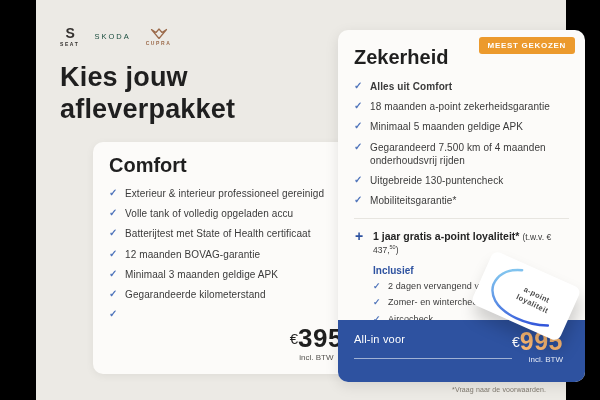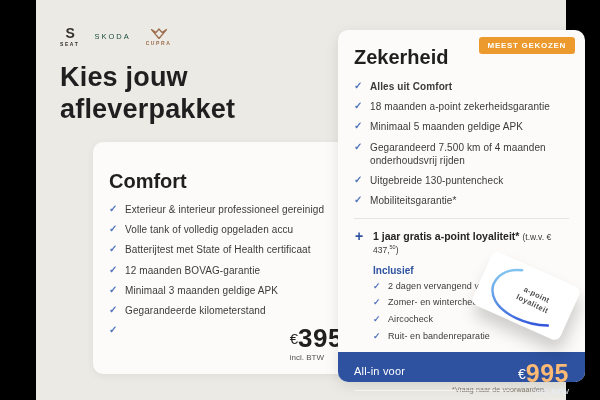--- a/index.html
+++ b/index.html
@@ -24,24 +24,24 @@
   .cupra-word { color:#9C6B4B; }
   .headline { position:absolute; left:24px; top:62px; font-size:27px; line-height:1.17; font-weight:600; color:#1F1F1F; letter-spacing:0.2px; }
 
   
   .card { position:absolute; background:#FCFBF9; border-radius:10px;margin-left:35px; }
   .check-li { display:flex; gap:6px; margin-bottom:7px; list-style:none; }
   .check { color:#4E73BA; font-size:10px; line-height:1.2; font-weight:700; flex:0 0 10px; }
   .check-li .txt { font-size:10px; line-height:1.32; color:#3A3A3A; letter-spacing:0.1px; }
 
   
-  .card-comfort { left:22px; top:142px; width:266px; height:232px; box-shadow:0 2px 8px rgba(0,0,0,.06); padding:28px 16px; }
+  .card-comfort { left:22px; top:142px; width:266px; height:232px; box-shadow:0 2px 8px rgba(0,0,0,.06); padding:12px 16px; }
   .card-title { font-size:20px; font-weight:700; color:#1F1F1F; }
   .card-comfort .card-title { margin-bottom:10px; }
-  .price-block { position:absolute; right:16px; bottom:12px; text-align:left; line-height:1; }
+  .price-block { position:absolute; right:16px; bottom:12px; text-align:center; line-height:1; }
   .price-line { color:#1F1F1F; }
   .price-cur { font-size:15px; font-weight:500; vertical-align:3px; }
   .price-amt { font-size:26px; font-weight:700; letter-spacing:0.5px; }
   .price-note { font-size:8px; color:#55534F; margin-top:3px; }
 
   
   .card-zeker { left:267px; top:30px; width:247px; height:352px; box-shadow:0 4px 14px rgba(0,0,0,.10); padding:16px 16px 0 16px; }
   .badge { position:absolute; top:7px; right:10px; background:#EC9A2D; color:#fff; font-size:8px; font-weight:700; letter-spacing:0.7px; padding:4px 9px; border-radius:3px; }
   .card-zeker .card-title { margin-bottom:11px; }
   .bold { font-weight:700; color:#242424; }
@@ -56,21 +56,21 @@
   .sub-list .check-li { margin-bottom:5px; }
   .sub-list .check { font-size:9px; flex-basis:9px; }
   .sub-list .txt { font-size:9px; }
 
   
   .loyalty { position:absolute; left:140px; top:237px; width:96px; height:58px; background:#fff; border-radius:7px; transform:rotate(24deg); box-shadow:6px 10px 16px rgba(0,0,0,.18); z-index:3; display:flex; align-items:center; justify-content:center; }
   .loyalty-text { text-align:center; font-size:7.5px; font-weight:700; color:#4A4A4A; letter-spacing:0.4px; line-height:1.3; position:relative; z-index:1; margin-left:18px; transform:rotate(2deg); }
   .loyalty svg { position:absolute; inset:0; }
 
   
-  .zfooter { position:absolute; left:0; right:0; bottom:0; height:30px; background:#2E52A0; border-radius:0 0 10px 10px; display:flex; justify-content:space-between; padding:9px 16px 0 16px; z-index:2; }
+  .zfooter { position:absolute; left:0; right:0; bottom:0; height:62px; background:#2E52A0; border-radius:0 0 10px 10px; display:flex; justify-content:flex-start; padding:9px 16px 0 16px; z-index:2; }
   .zfooter-label { color:#fff; font-size:11px; letter-spacing:0.2px; margin-top:4px; }
   .zfooter-line { width:158px; height:1px; background:rgba(255,255,255,.55); margin-top:13px; }
   .zfooter-right { text-align:right; line-height:1; }
   .zfooter .price-line { color:#fff; }
   .zfooter .price-cur { font-size:14px; color:#fff; }
   .zfooter .price-amt { font-size:25px; color:#fdba74; }
   .zfooter .price-note { color:#E8EDF8; font-size:8px; margin-top:2px; }
 
   .footnote { position:absolute; left:267px; top:386px; width:247px; text-align:right; font-size:7px; color:#7B756B; padding-right:4px; letter-spacing:0.1px; }
 

